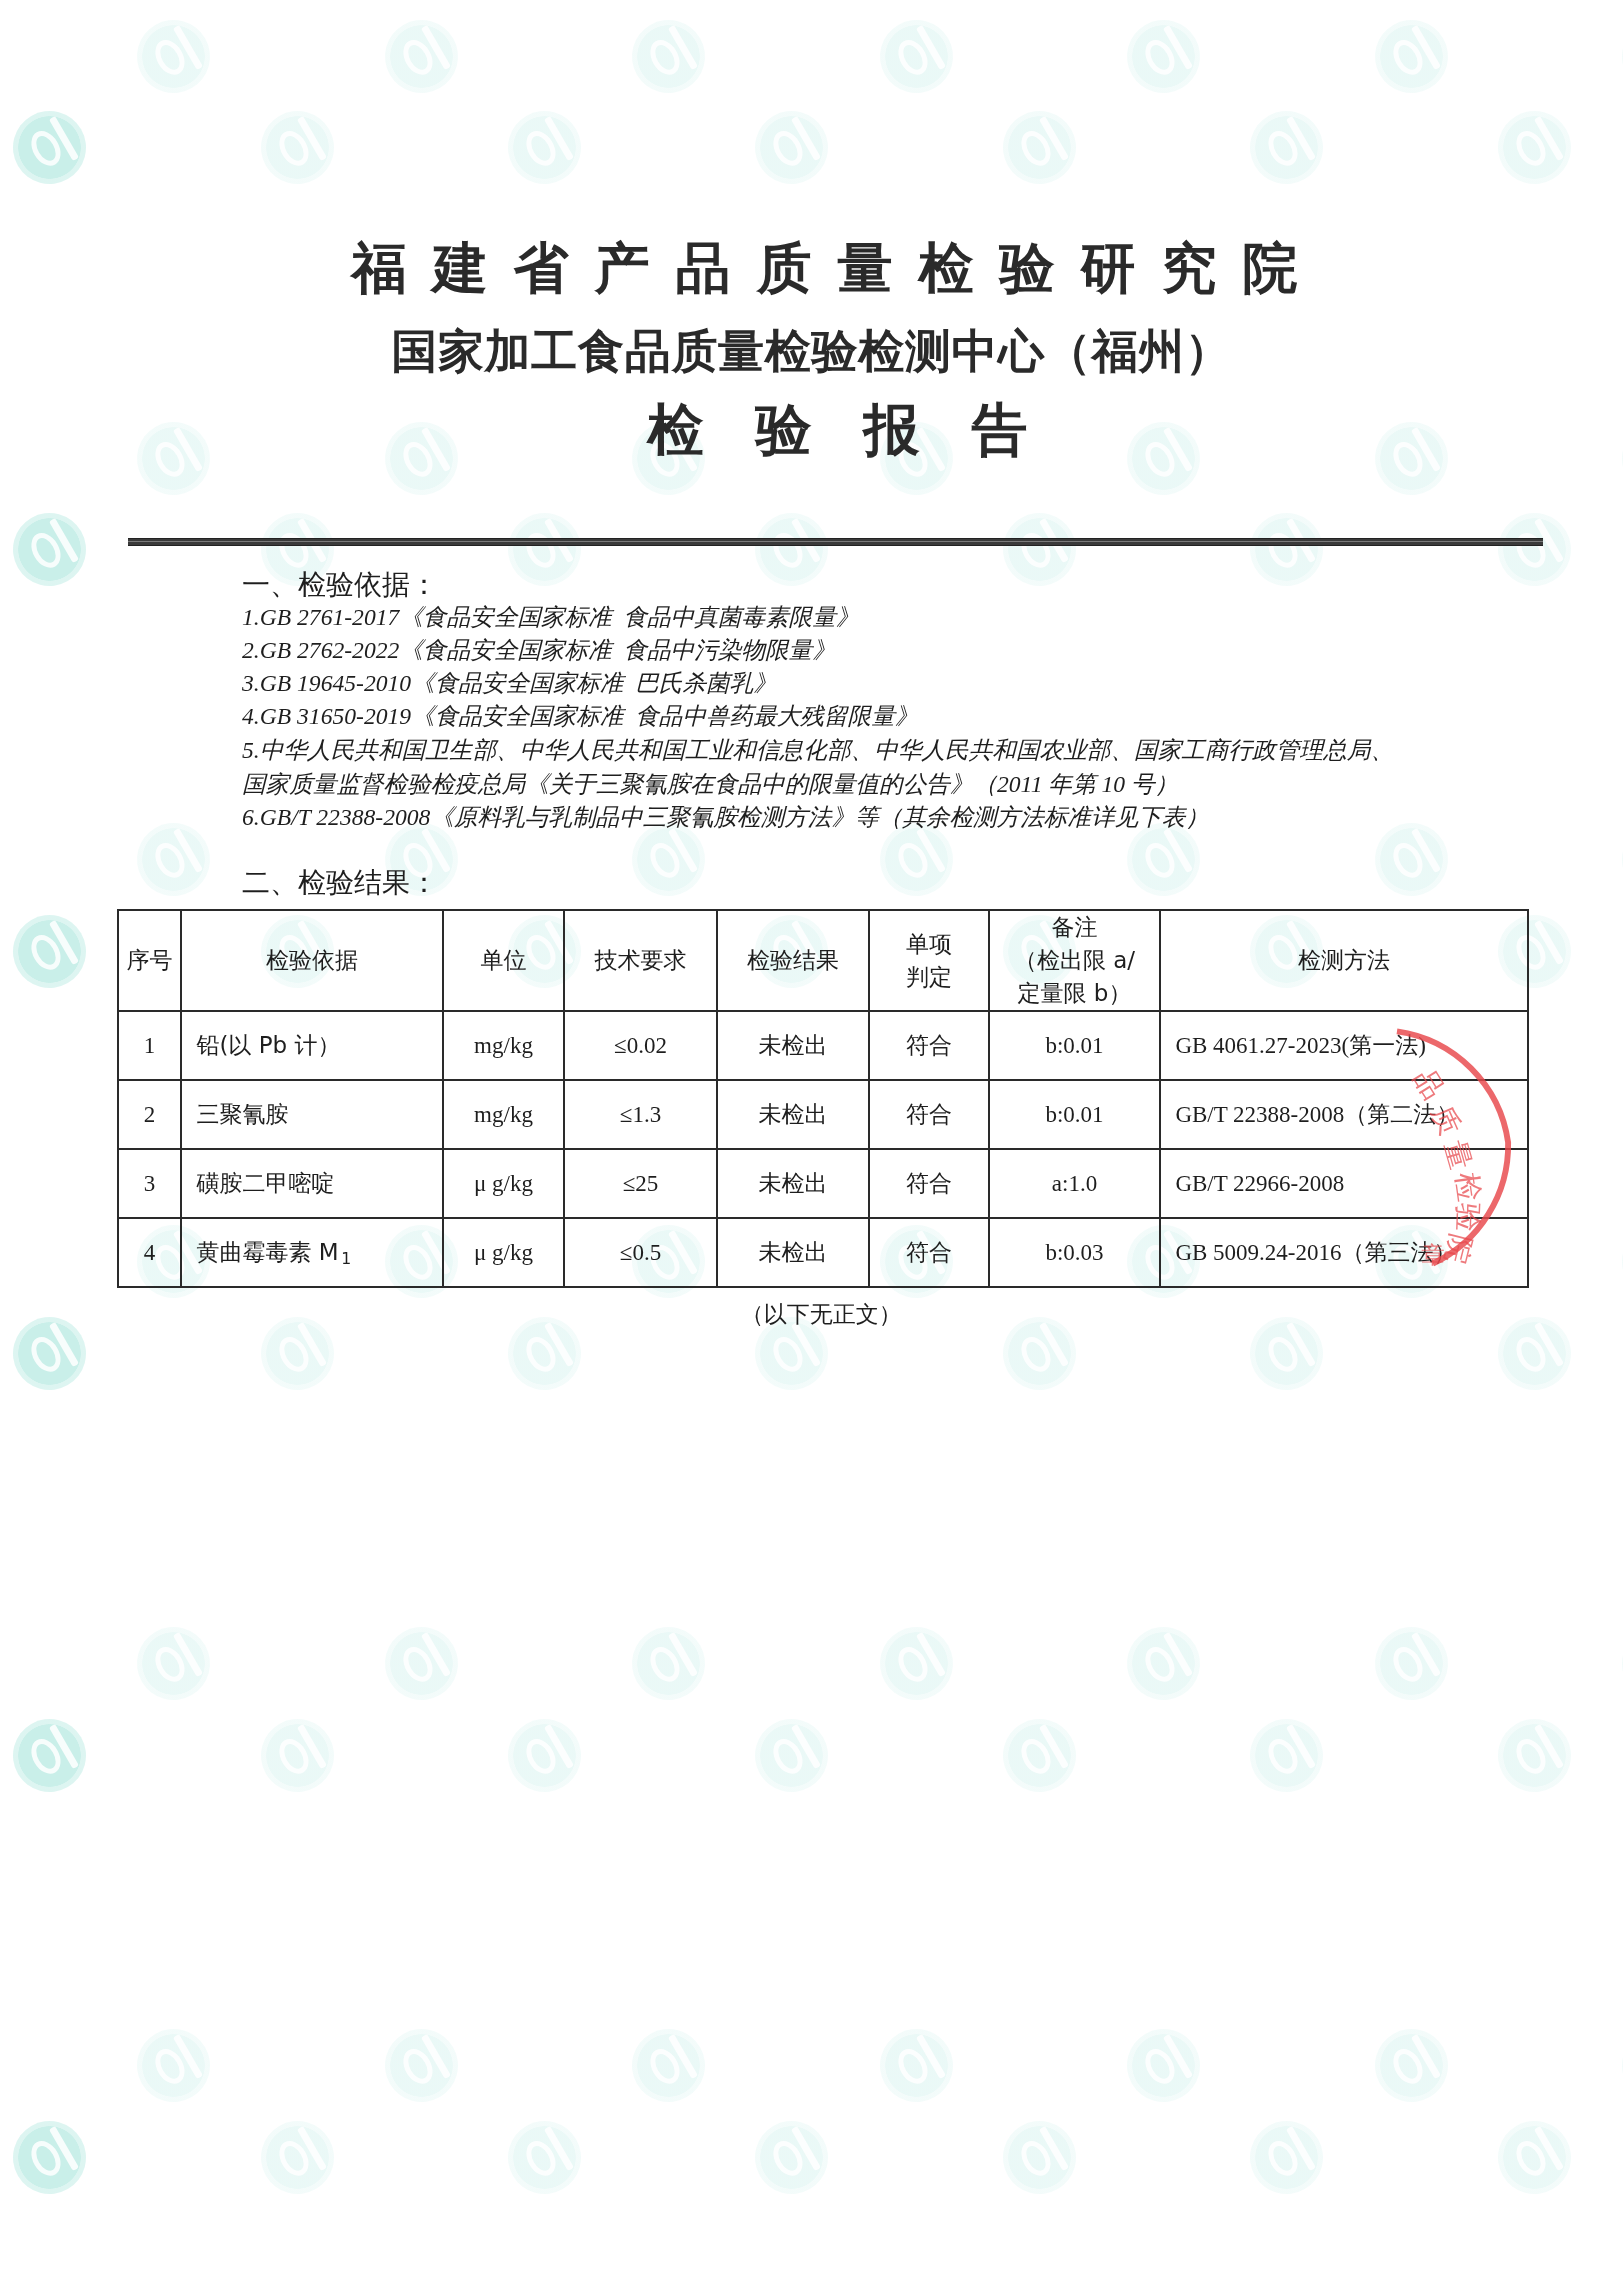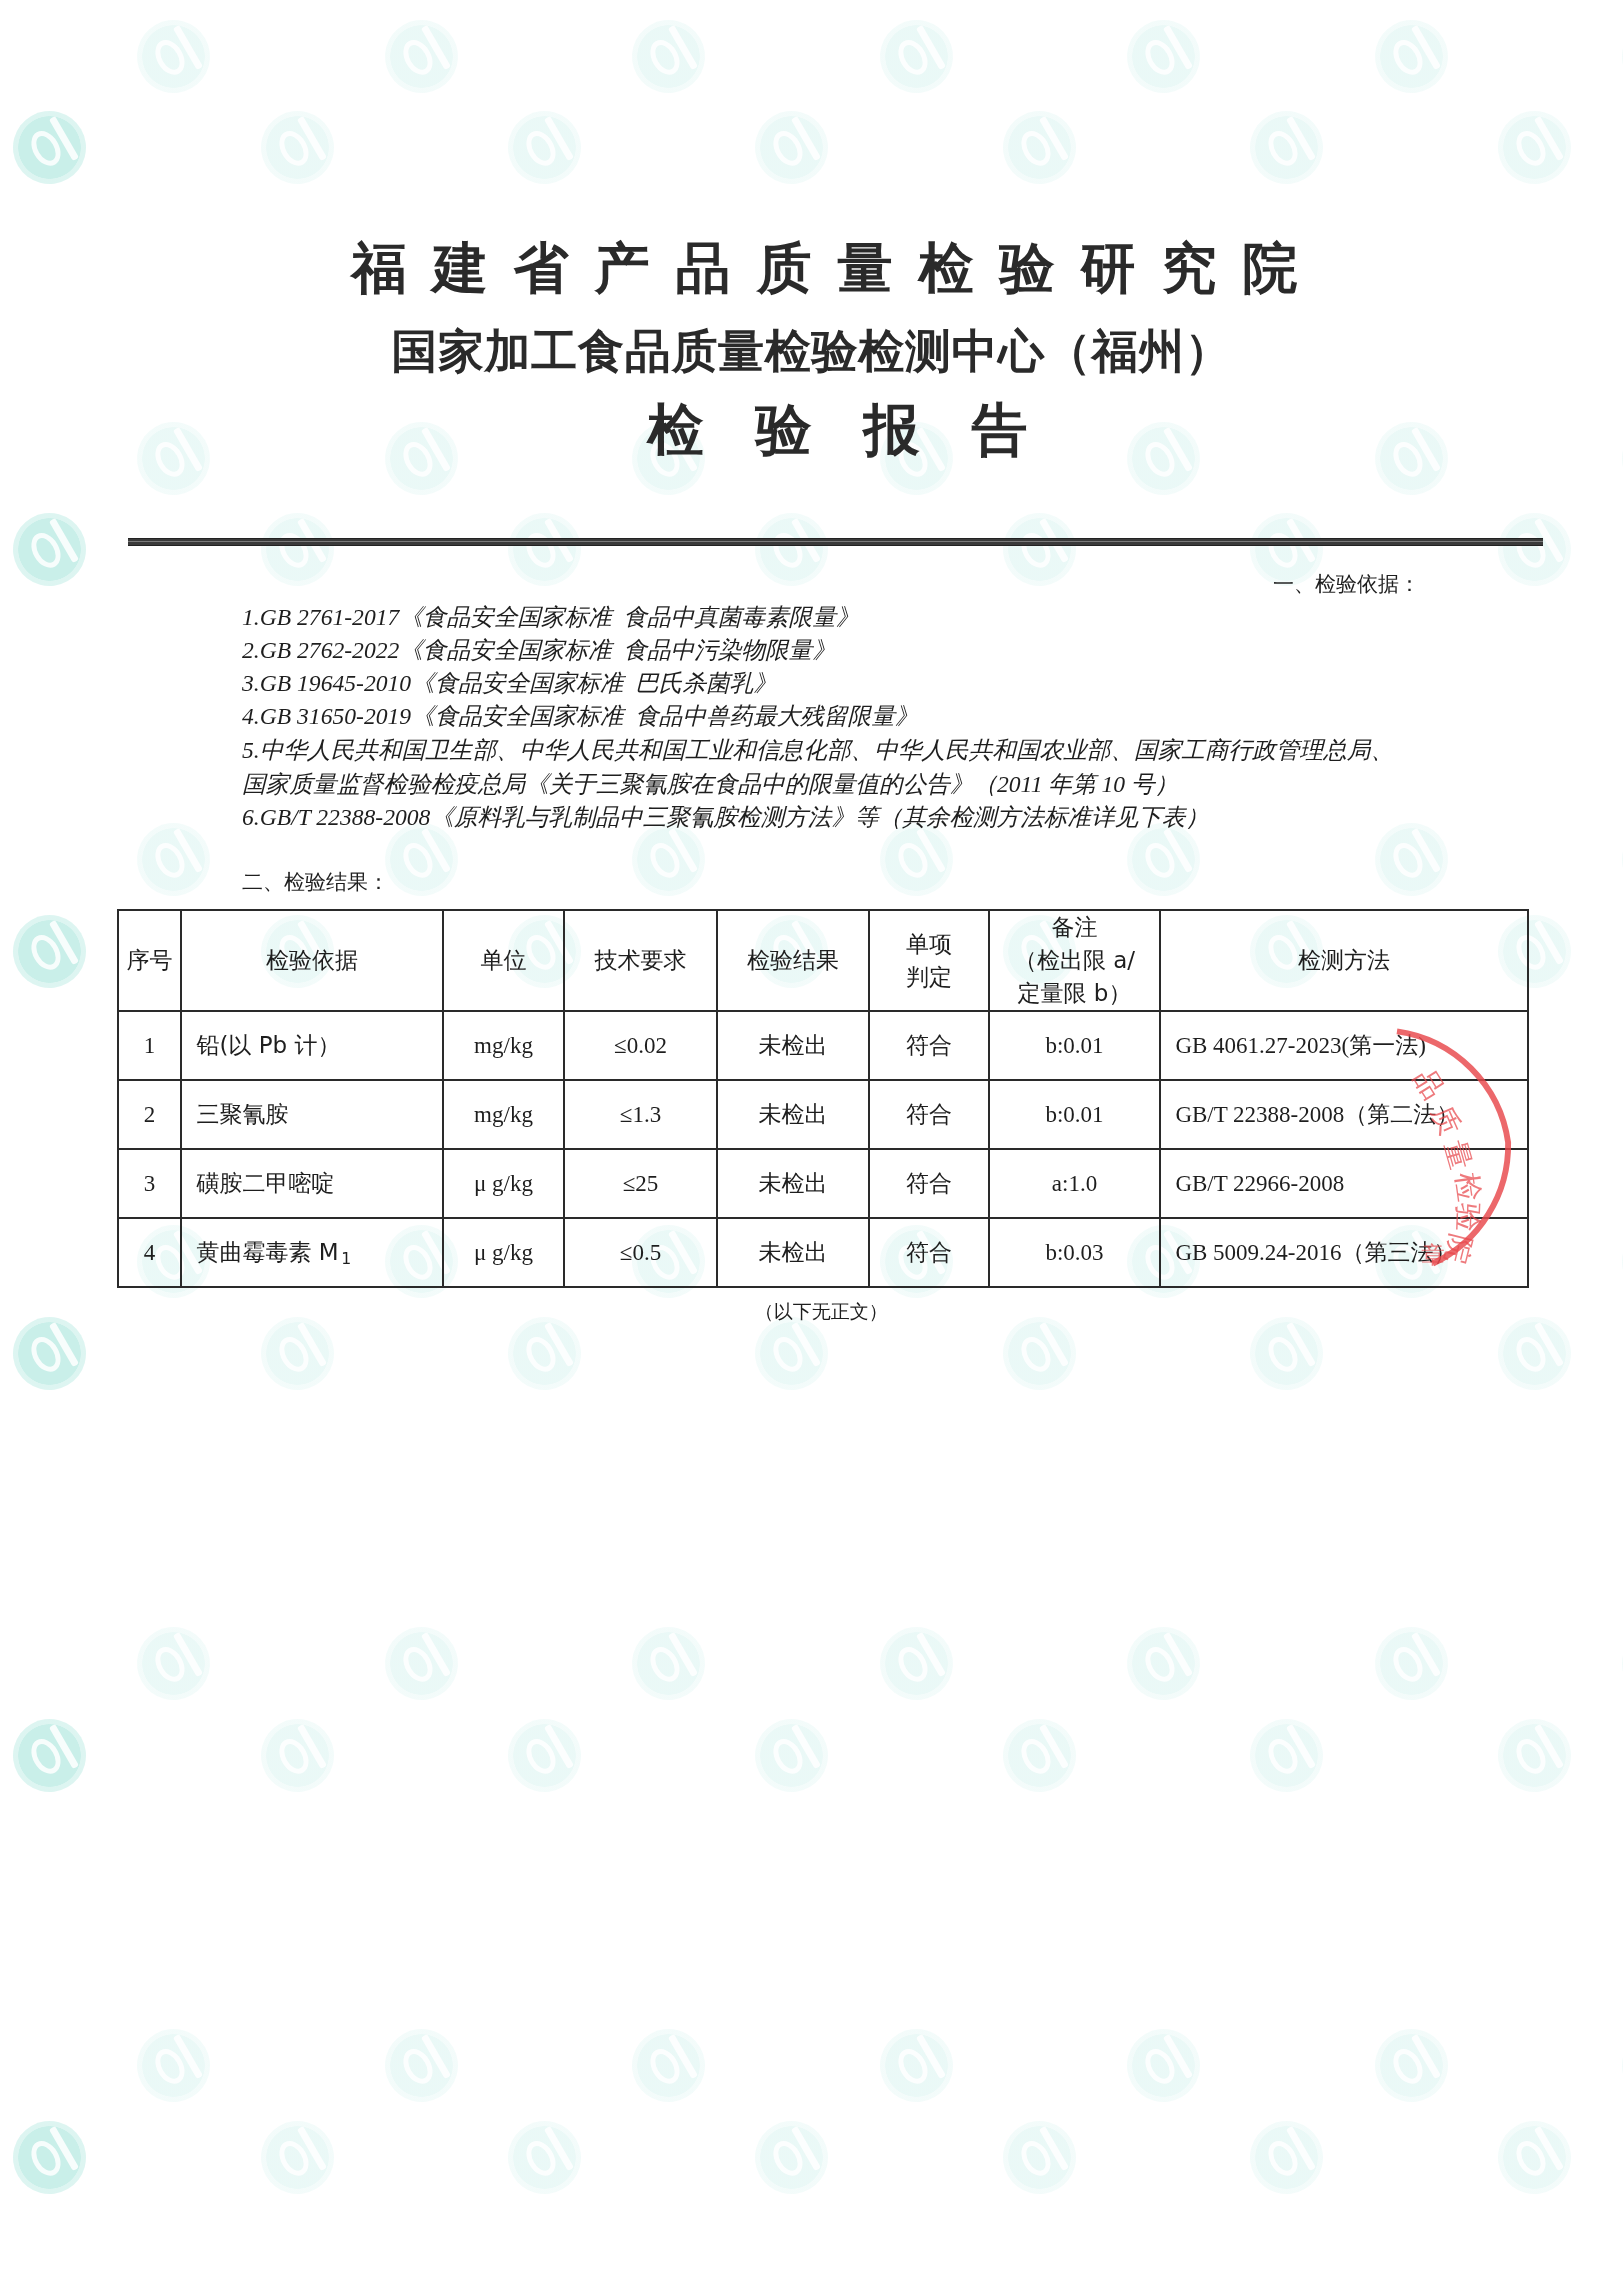--- a/index.html
+++ b/index.html
@@ -162,22 +162,21 @@
       left: 242px;
       width: 1178px;
       font-family: "Liberation Serif", "DejaVu Serif", serif;
       font-size: 23.6px;
       line-height: 33px;
       color: #1e1e1e;
     }
     .basis .heading,
     .results-heading {
       font-family: "DejaVu Sans", "Liberation Sans", sans-serif;
-      font-size: 21px;
-      text-align: right;
+      font-size: 28px;
     }
     .basis .item {
       white-space: pre-wrap;
       font-style: italic;
     }
     .basis .item.wrap {
       width: 1152px;
       text-align: justify;
       line-height: 34px;
     }
@@ -233,21 +232,21 @@
 
     .end-note {
       position: absolute;
       top: 1299px;
       left: 0;
       width: 1623px;
       text-align: center;
       padding-left: 19.6px;
       box-sizing: border-box;
       font-family: "DejaVu Sans", "Liberation Sans", sans-serif;
-      font-size: 19px;
+      font-size: 23px;
       color: #1e1e1e;
     }
     .seal-wrap {
       position: absolute;
       top: 1005px;
       left: 1361px;
       width: 170px;
       height: 275px;
       overflow: hidden;
       z-index: 2;

